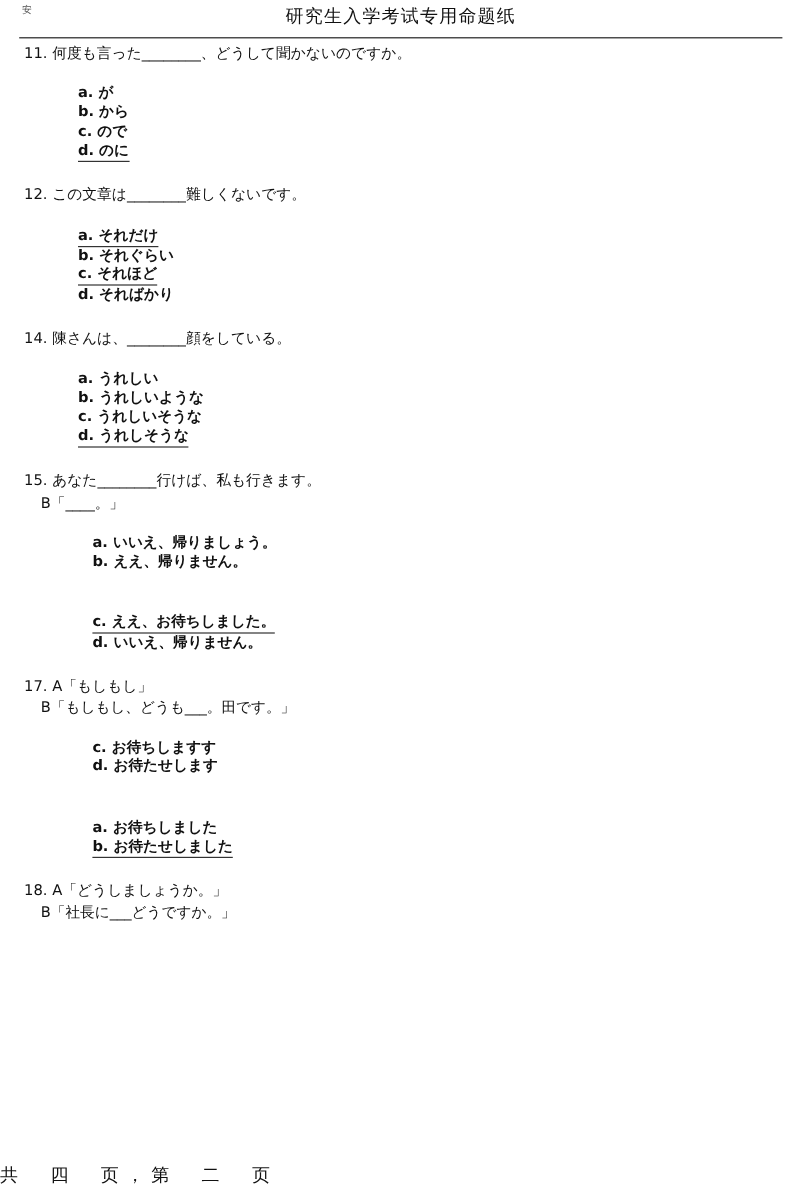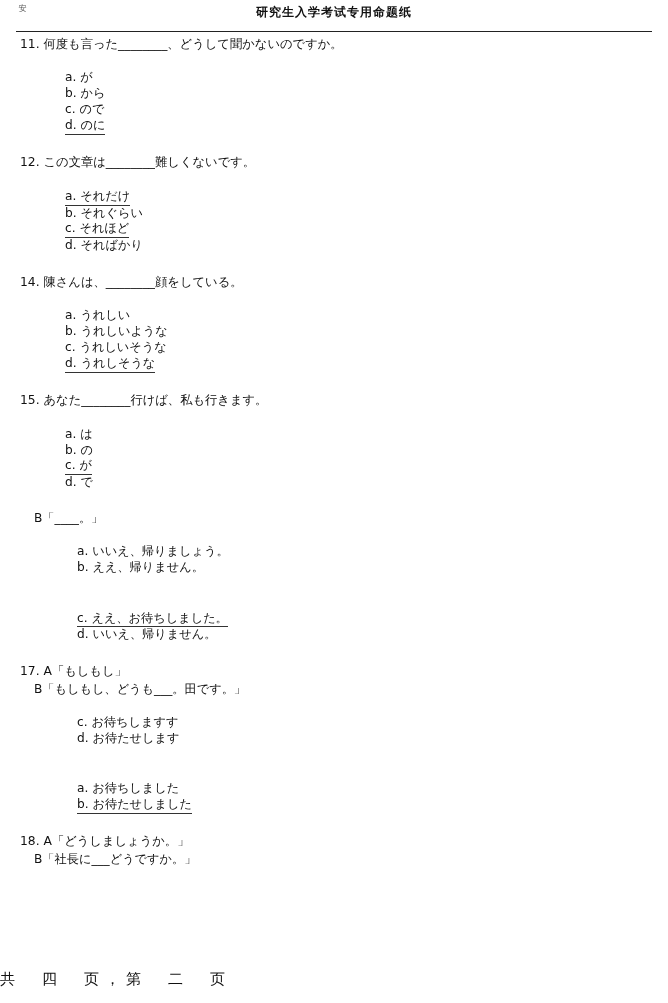--- a/index.html
+++ b/index.html
@@ -26,22 +26,22 @@
   .header {
     position: relative;
     height: 26px;
     font-size: 13px;
     text-align: center;
     padding-top: 4px;
     letter-spacing: 1px;
   }
   .header .title {
     font-family: "DejaVu Serif", "Liberation Serif", serif;
-    font-weight: bold;
-    font-size: 12px;
+    font-weight: normal;
+    font-size: 15px;
   }
   .corner-mark {
     position: absolute;
     left: 18px;
     top: 2px;
     font-size: 9px;
     color: #555;
     letter-spacing: -1px;
     transform: scale(0.9);
   }
@@ -78,20 +78,21 @@
     font-size: 12.2px;
     white-space: pre-wrap;
   }
   .opts.indent2 {
     padding-left: 26px;
   }
   .opt {
     display: inline-block;
     margin-right: 10px;
     white-space: pre;
+    font-weight: bold;
   }
   .opt.marked > .lab {
     border-bottom: 1.1px solid #333;
     padding-bottom: 0px;
   }
   .footer {
     position: absolute;
     left: 0;
     right: 0;
     bottom: 14px;
@@ -141,26 +142,20 @@
       <div class="opts">
         <span class="opt"><span class="lab">a. うれしい</span></span>
         <span class="opt"><span class="lab">b. うれしいような</span></span>
         <span class="opt"><span class="lab">c. うれしいそうな</span></span>
         <span class="opt marked"><span class="lab">d. うれしそうな</span></span>
       </div>
     </div>
 
     <div class="q">
       <div class="q-stem">15. あなた________行けば、私も行きます。</div>
-      <div class="opts">
-        <span class="opt"><span class="lab">a. は</span></span>
-        <span class="opt"><span class="lab">b. の</span></span>
-        <span class="opt marked"><span class="lab">c. が</span></span>
-        <span class="opt"><span class="lab">d. で</span></span>
-      </div>
     </div>
 
     <div class="q">
       <div class="q-sub">B「____。」</div>
       <div class="opts indent2">
         <span class="opt"><span class="lab">a. いいえ、帰りましょう。</span></span>
         <span class="opt"><span class="lab">b. ええ、帰りません。</span></span>
       </div>
       <div class="opts indent2">
         <span class="opt marked"><span class="lab">c. ええ、お待ちしました。</span></span>

